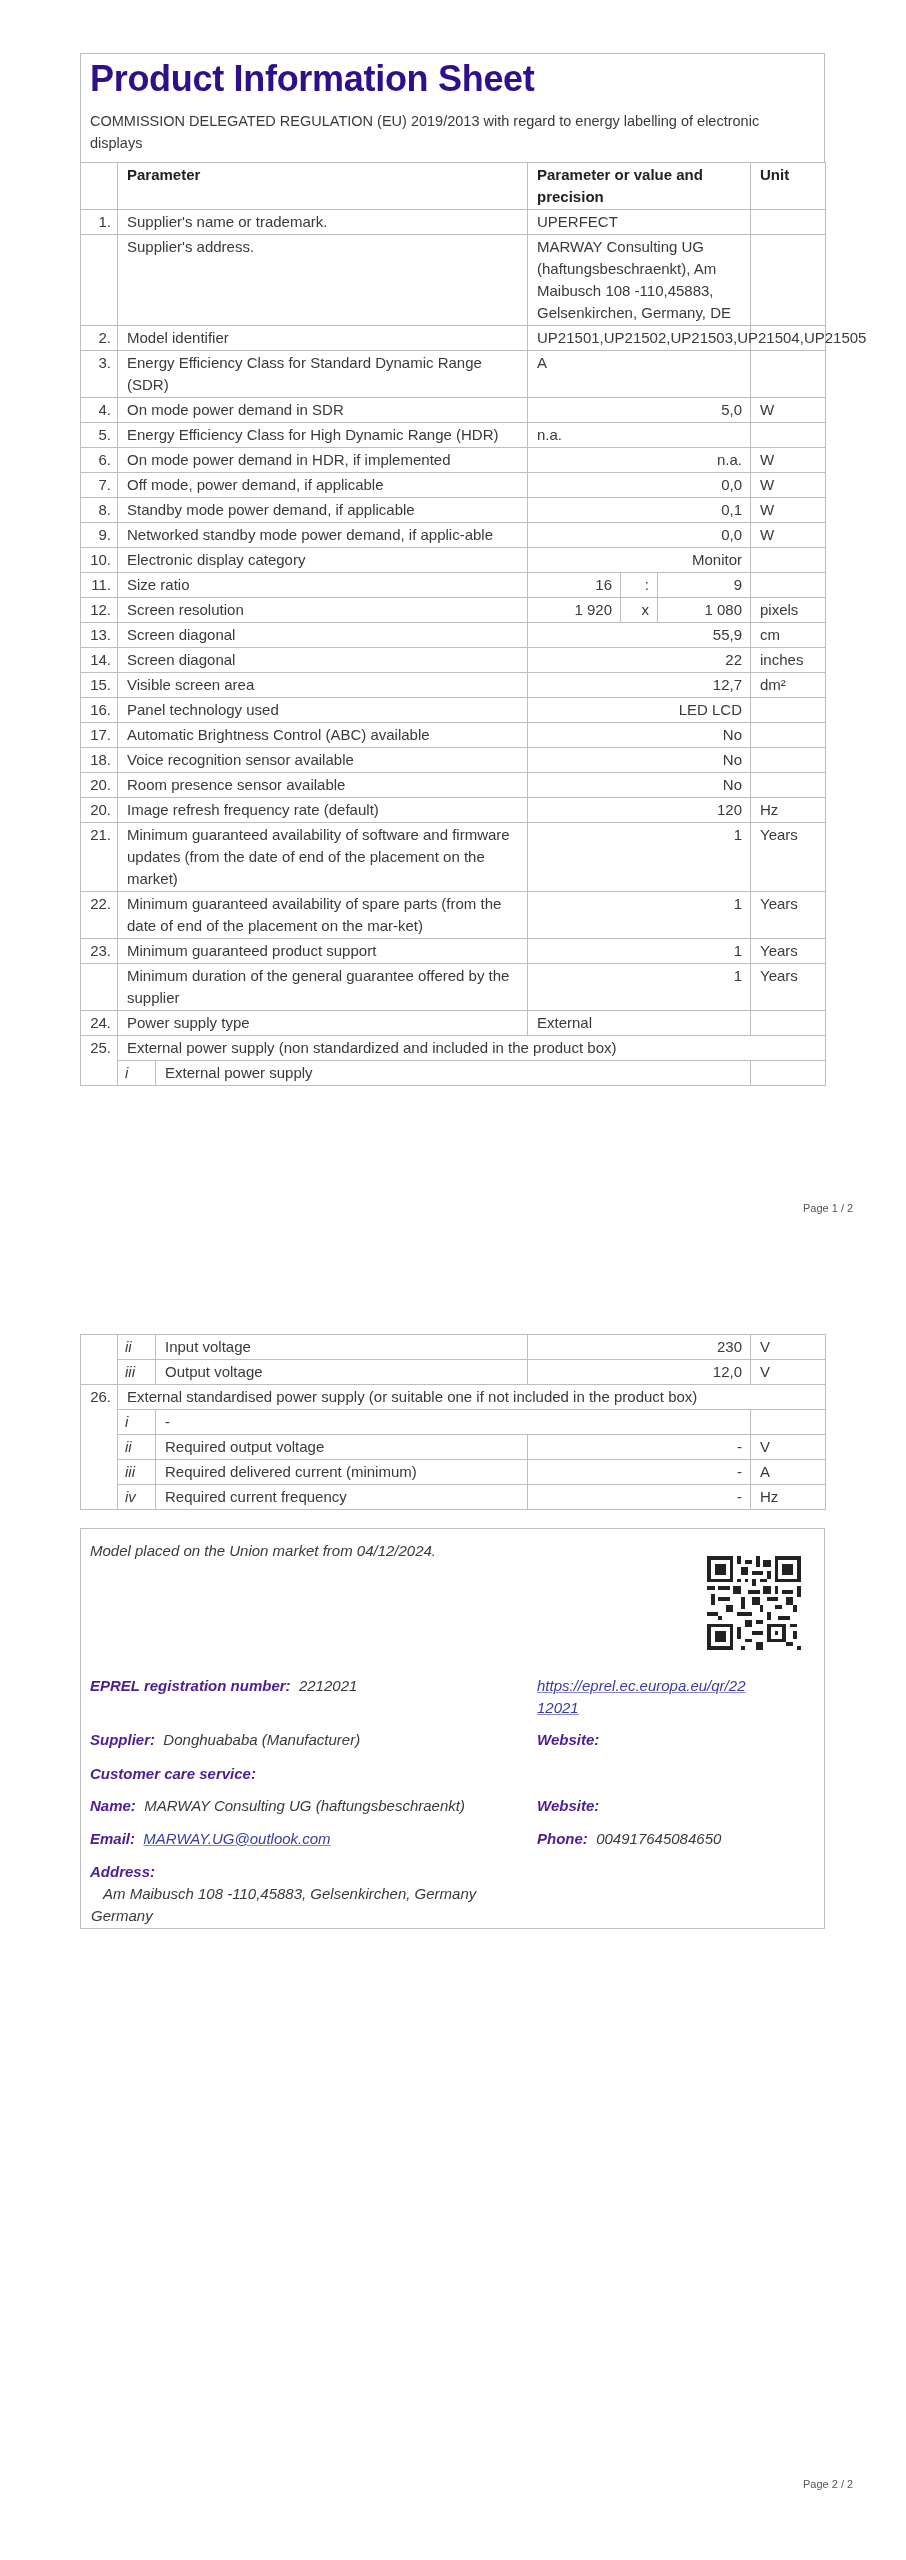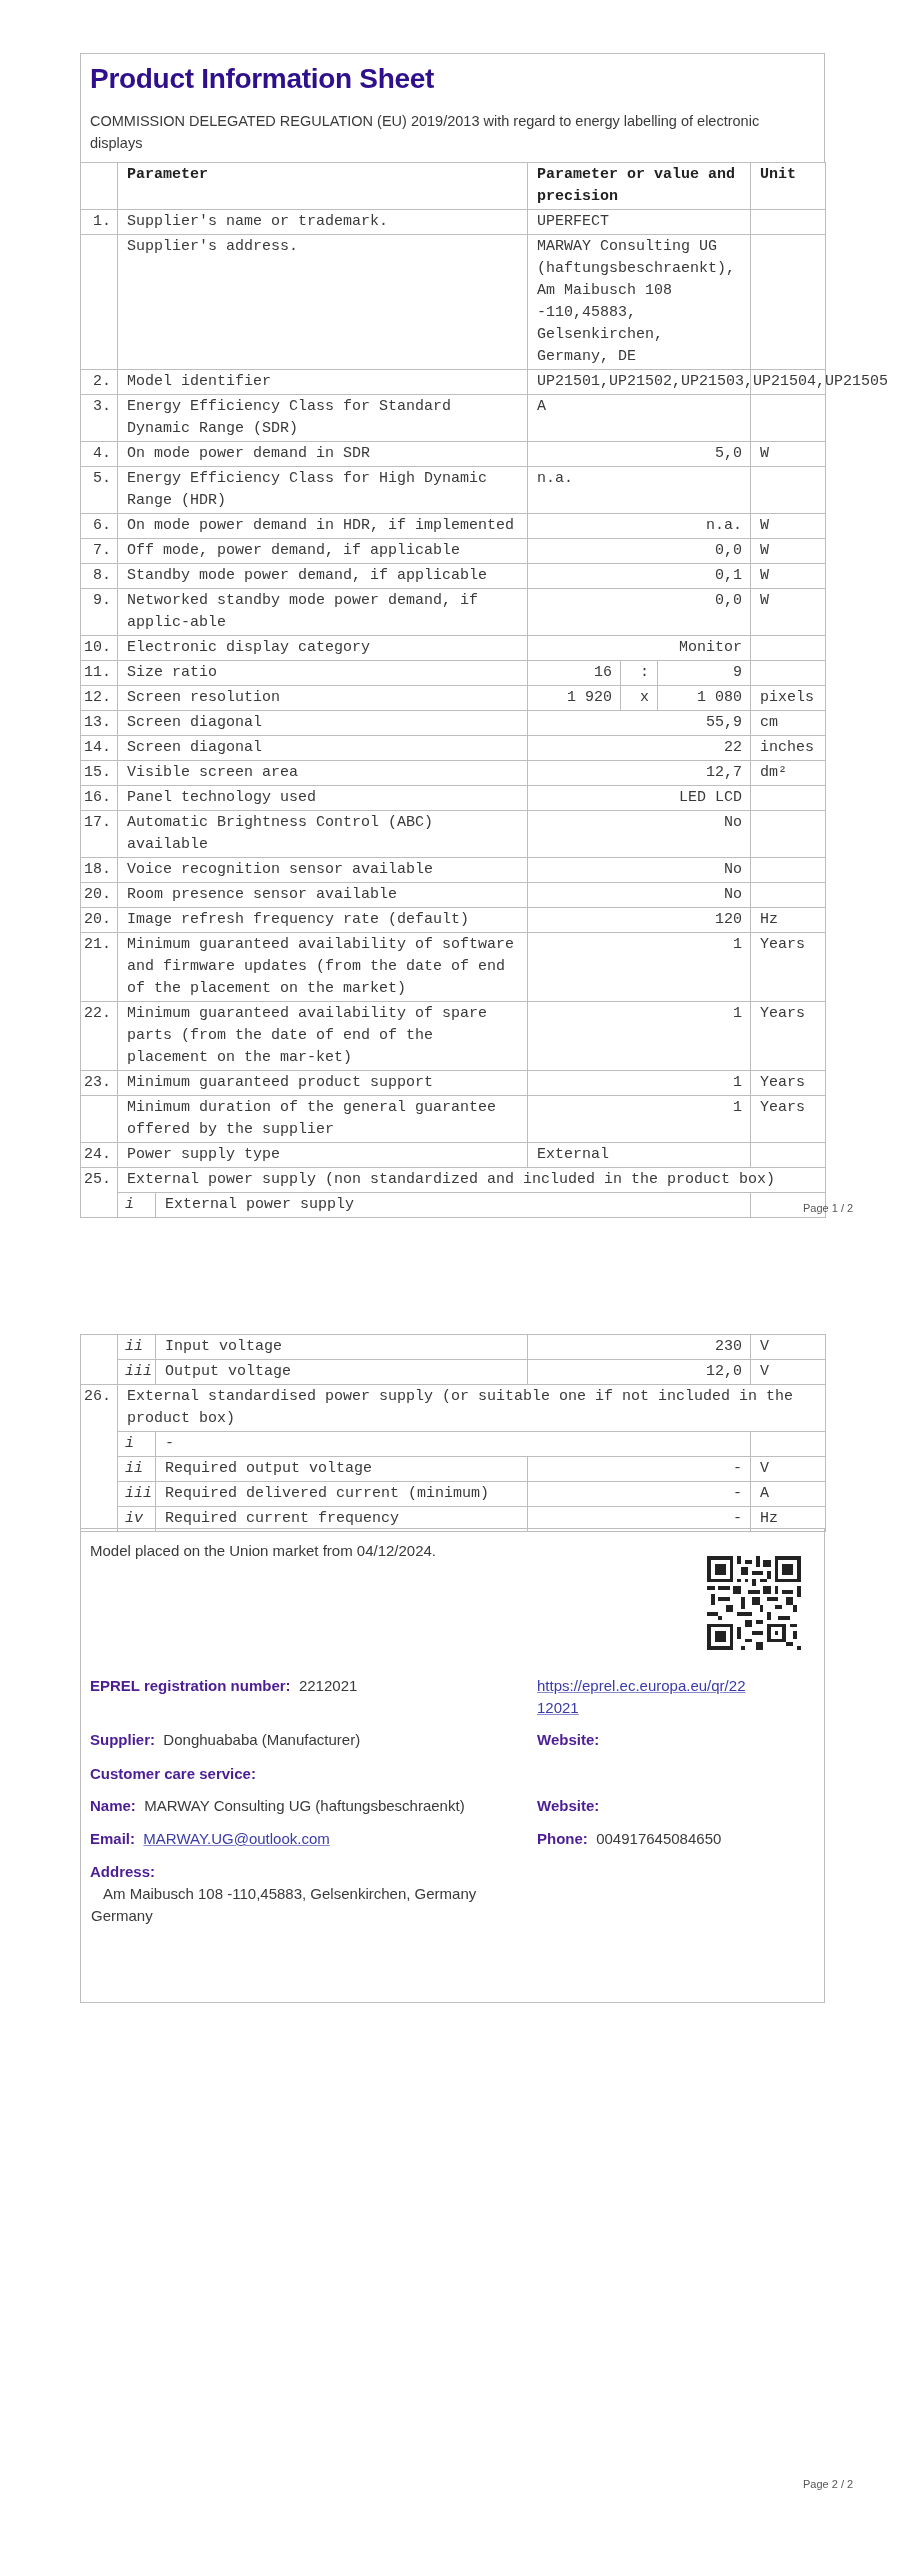--- a/index.html
+++ b/index.html
@@ -1,35 +1,35 @@
 <!DOCTYPE html>
 <html><head>
 <meta charset="utf-8">
 <style>
   * { box-sizing: border-box; }
   html, body { margin: 0; padding: 0; background: #ffffff; }
   body { width: 906px; height: 2560px; position: relative; overflow: hidden;
          font-family: "Liberation Sans", sans-serif; color: #3a3a3a; font-size: 15px; }
   .page1 { position: absolute; left: 80px; top: 53px; width: 745px; }
   .header-box { border: 1px solid #bdbdbd; border-bottom: none; padding: 2px 9px 8px 9px; }
-  .title { color: #2e0f8c; font-size: 28px; font-weight: bold; line-height: 46px; margin: 0; letter-spacing: -0.3px; }
+  .title { color: #2e0f8c; font-size: 36px; font-weight: bold; line-height: 46px; margin: 0; letter-spacing: -0.3px; }
   .subtitle { font-size: 14.5px; line-height: 22px; margin-top: 8px; color: #3a3a3a; }
-  table.sheet { border-collapse: collapse; width: 745px; table-layout: fixed; font-family: Liberation Mono, monospace; }
+  table.sheet { border-collapse: collapse; width: 745px; table-layout: fixed; }
   table.sheet td { border: 1px solid #bdbdbd; vertical-align: top; padding: 1px 8px 1px 9px;
                    font-size: 15px; line-height: 22px; color: #3a3a3a; }
   table.sheet td.num { text-align: right; padding-right: 6px; padding-left: 2px; }
   table.sheet td.r { text-align: right; }
   table.sheet td.c { text-align: right; }
   table.sheet td.sub { font-style: italic; padding-left: 7px; }
   table.sheet tr.head td { font-weight: bold; color: #222; }
   .overflow { white-space: nowrap; overflow: visible; text-align: center; }
   .pagenum { position: absolute; font-size: 11px; color: #555; padding-left: 27px; }
   .page2 { position: absolute; left: 80px; top: 1334px; width: 745px; }
-  .info-box { position: absolute; left: 80px; top: 1528px; width: 745px; height: 475px;
-              border: 1px solid #bdbdbd; font-size: 15px; color: #3a3a3a; }
+  .info-box { position: absolute; left: 80px; top: 1528px; width: 745px; height: 401px;
+              border: 1px solid #bdbdbd; font-size: 15px; color: #3a3a3a; font-style: italic; }
   .info-box .item { position: absolute; line-height: 22px; }
   .info-box b { color: #4c1d95; font-weight: bold; }
   .link { color: #3a3aa8; text-decoration: underline; text-decoration-color: #8888cc; }
   .qr { position: absolute; left: 626px; top: 27px; width: 94px; height: 94px; }
 </style>
 </head>
 <body>
 
 <div class="page1">
   <div class="header-box">

